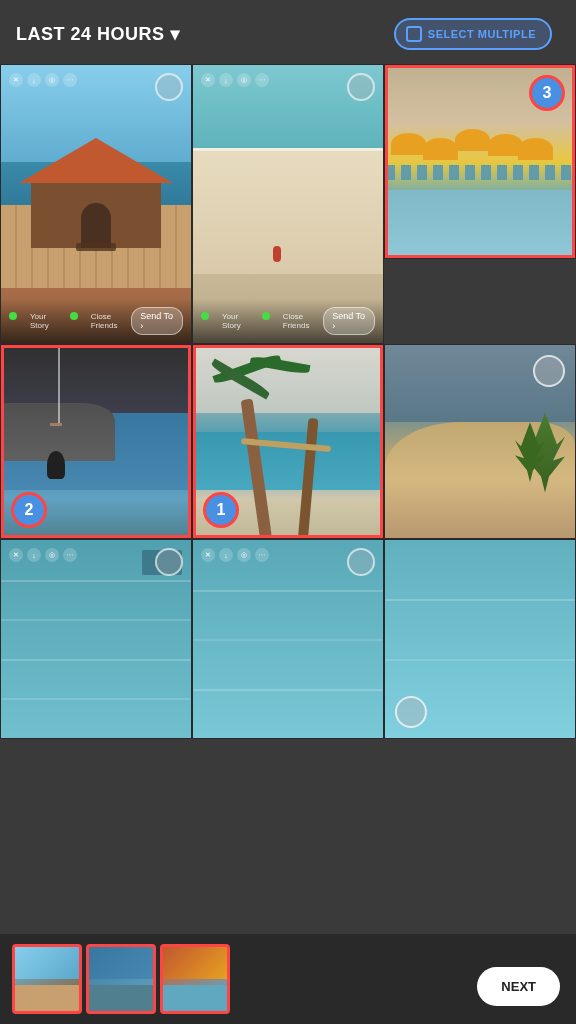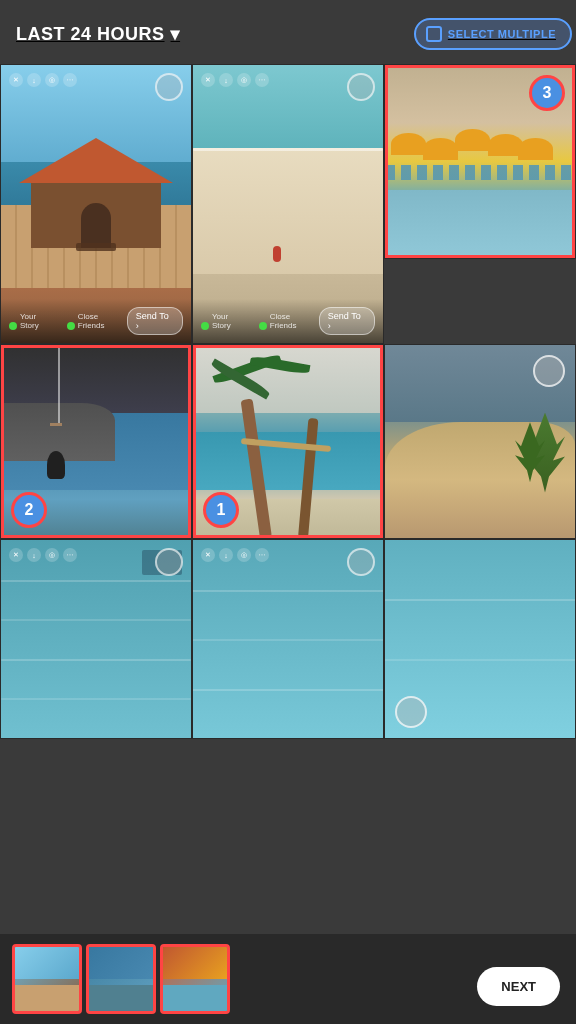--- a/index.html
+++ b/index.html
@@ -10,23 +10,22 @@
       font-family: -apple-system, BlinkMacSystemFont, 'Helvetica Neue', sans-serif;
       overflow: hidden;
       position: relative;
     }
 
     
     #header {
       display: flex;
       align-items: center;
       justify-content: space-between;
-      padding: 18px 4px 14px 16px;
+      padding: 18px 24px 14px 16px;
       background: #3a3a3a;
-      text-decoration: underline;
     }
     #header-title {
       display: flex;
       align-items: center;
       gap: 6px;
     }
     #header-title span {
       color: #ffffff;
       font-size: 18px;
       font-weight: 700;
@@ -217,22 +216,22 @@
       display: flex;
       align-items: center;
       justify-content: space-between;
     }
     .story-info {
       display: flex;
       gap: 10px;
     }
     .story-option {
       display: flex;
-      align-items: flex-end;
-      gap: 3px;
+      align-items: flex-start;
+      gap: 13px;
     }
     .dot-green {
       width: 8px;
       height: 8px;
       background: #44dd44;
       border-radius: 50%;
       flex-shrink: 0;
     }
     .dot-label {
       color: rgba(255,255,255,0.8);

